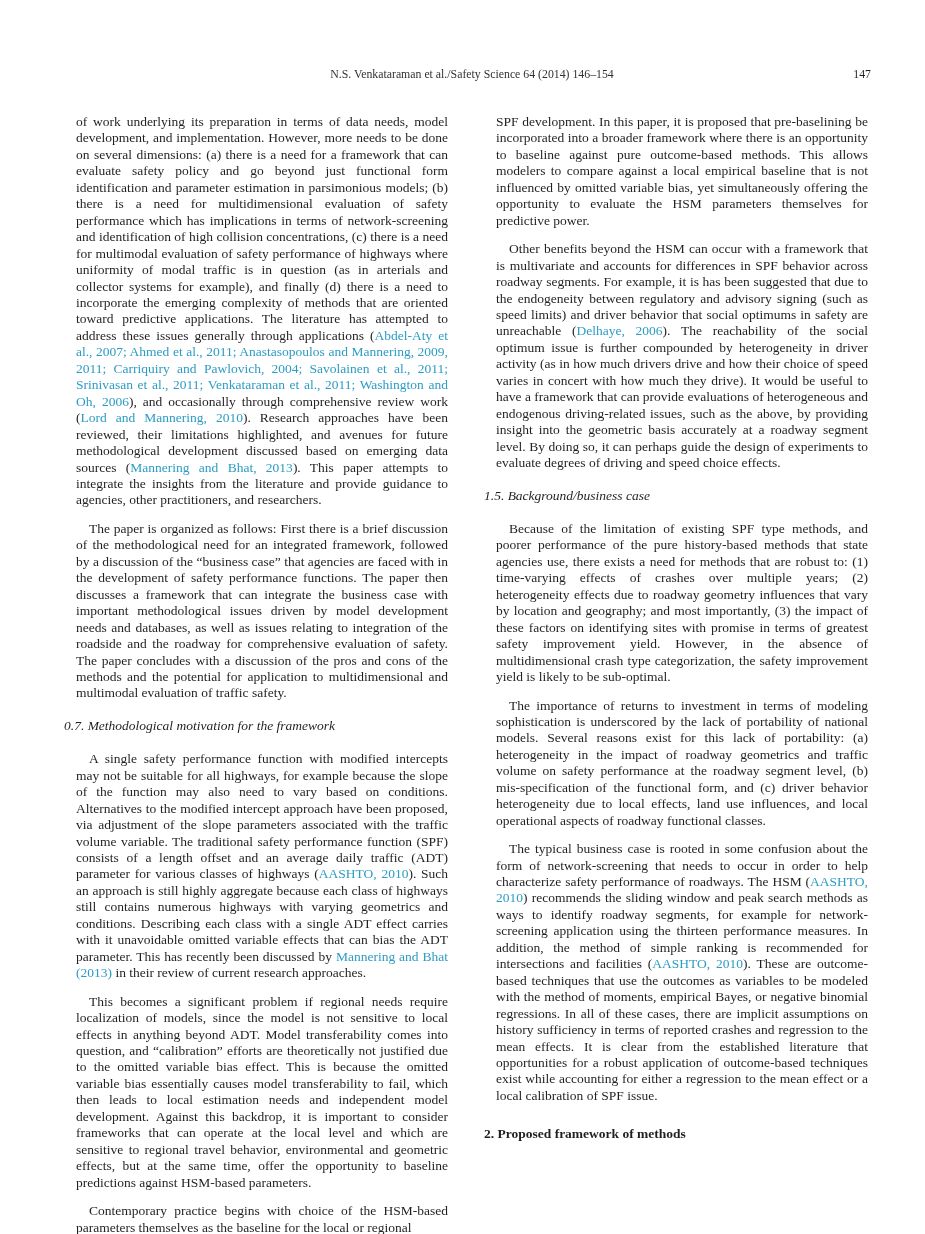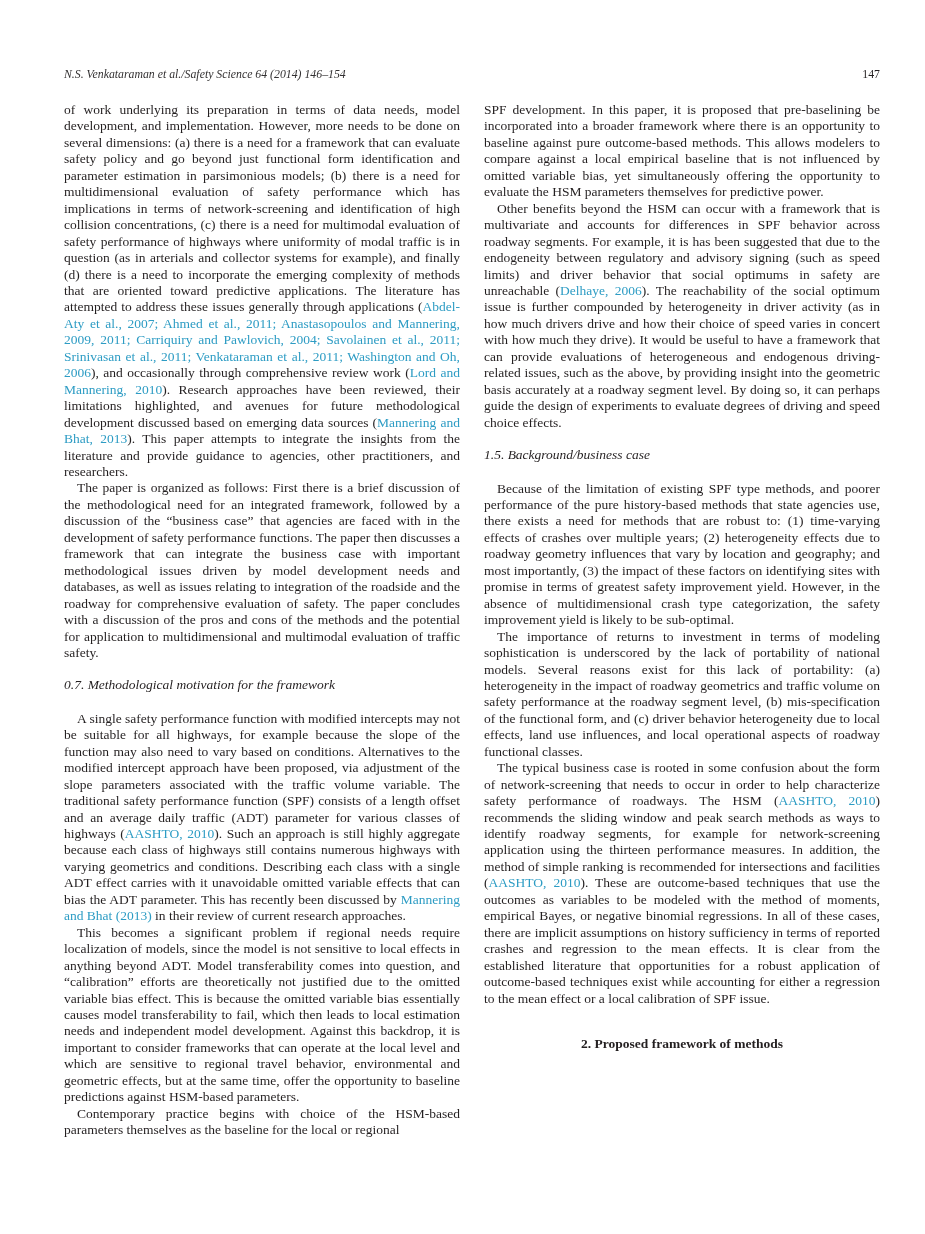--- a/index.html
+++ b/index.html
@@ -18,65 +18,64 @@
   .page-header {
     position: absolute;
     top: 67px;
     left: 64px;
     width: 816px;
     font-size: 11.8px;
     line-height: 14px;
   }
   .running-citation {
     display: block;
-    font-style: italic;
+    text-align: center;
     color: #333132;
   }
   .page-number {
     position: absolute;
-    right: 0;
+    right: 9px;
     top: 0;
     font-style: normal;
     color: #231f20;
   }
   .columns {
     position: absolute;
     top: 102px;
     left: 64px;
     display: flex;
     gap: 24px;
   }
   .col {
     width: 396px;
     text-align: justify;
     font-size: 13.5px;
     line-height: 16.45px;
     hyphens: auto;
     -webkit-hyphens: auto;
   }
   .para {
-    margin: 0;
+    margin: 12px;
   }
   .para.indent {
     text-indent: 13px;
   }
   .sec-heading {
     font-size: 13.5px;
     line-height: 16.45px;
     margin: 16px 0 17px 0;
     font-weight: normal;
     text-align: left;
   }
   .sec-heading.italic {
     font-style: italic;
   }
   .sec-heading.bold {
     font-weight: bold;
-    margin-top: 29px;
-    text-align: center;
+    margin-top: 22px;
   }
   a.cite {
     color: var(--link-color, #2d9cc4);
     text-decoration: none;
     cursor: pointer;
   }
 </style>
 </head>
 <body style="color: rgb(35, 31, 32);">
 

